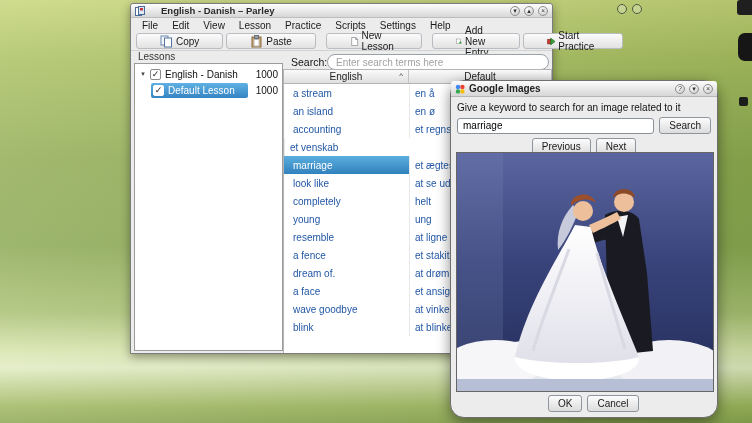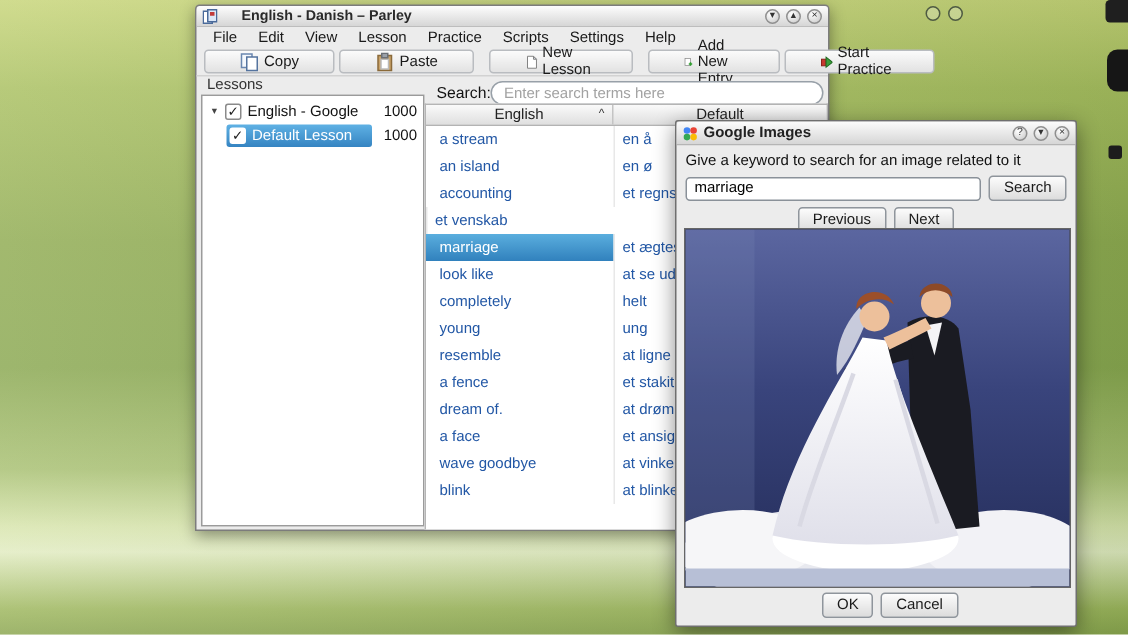--- a/index.html
+++ b/index.html
@@ -86,21 +86,21 @@
   .sort-caret { position:absolute; right:5px; top:1px; font-size:8px; color:#333; }
   .tbody { font-size:10px; }
   .tr { display:flex; height:18px; align-items:stretch; }
   .td { display:flex; align-items:center; color:#2257a5; overflow:hidden; white-space:nowrap; }
   .td-en { width:125px; padding-left:9px; }
   .td-da { flex:1; padding-left:5px; border-left:1px solid #e8e8e8; }
   .td-en.sel { background:linear-gradient(#5aaede,#3181bd); color:#fff; }
 
   
   .dialog { position:absolute; left:450px; top:80px; width:268px; height:338px;
-    background:#ececec; border:1px solid #6f6f6f; border-radius:2px;
+    background:#ececec; border:1px solid #6f6f6f; border-radius:14px;
     box-shadow:0 4px 14px rgba(0,0,0,.45); }
   .dlg-title { height:16px; display:flex; align-items:center; padding:0 4px;
     background:linear-gradient(#fcfcfc,#d6d6d6); border-bottom:1px solid #b5b5b5;
     border-radius:3px 3px 0 0; }
   .dlg-title .t { font-size:10px; font-weight:bold; color:#222; margin-left:4px; flex:1; }
   .prompt { font-size:10px; color:#111; margin:5px 6px 2px; }
   .kw-row { display:flex; gap:5px; margin:4px 6px 0; align-items:center; }
   .kw-input { flex:1; height:16px; border:1px solid #8a9199; border-radius:3px;
     background:#fff; font-size:10px; padding:0 5px; font-family:"Liberation Sans",sans-serif; }
   .btn { height:17px; font-size:10px; color:#1a1a1a; border:1px solid #8f959c; border-radius:3px;
@@ -187,21 +187,21 @@
     </div>
   </div>
 
   <div class="dock">
     <div class="dock-title">Lessons</div>
     <div class="tree">
       <div class="tree-row">
         <span class="expander">▾</span>
         <div class="name-wrap">
           <span class="cb">✓</span>
-          <span>English - Google</span>
+          <span>English - Danish</span>
         </div>
         <span class="count">1000</span>
       </div>
       <div class="tree-row">
         <span class="indent"></span>
         <div class="name-wrap sel">
           <span class="cb">✓</span>
           <span>Default Lesson</span>
         </div>
         <span class="count">1000</span>

